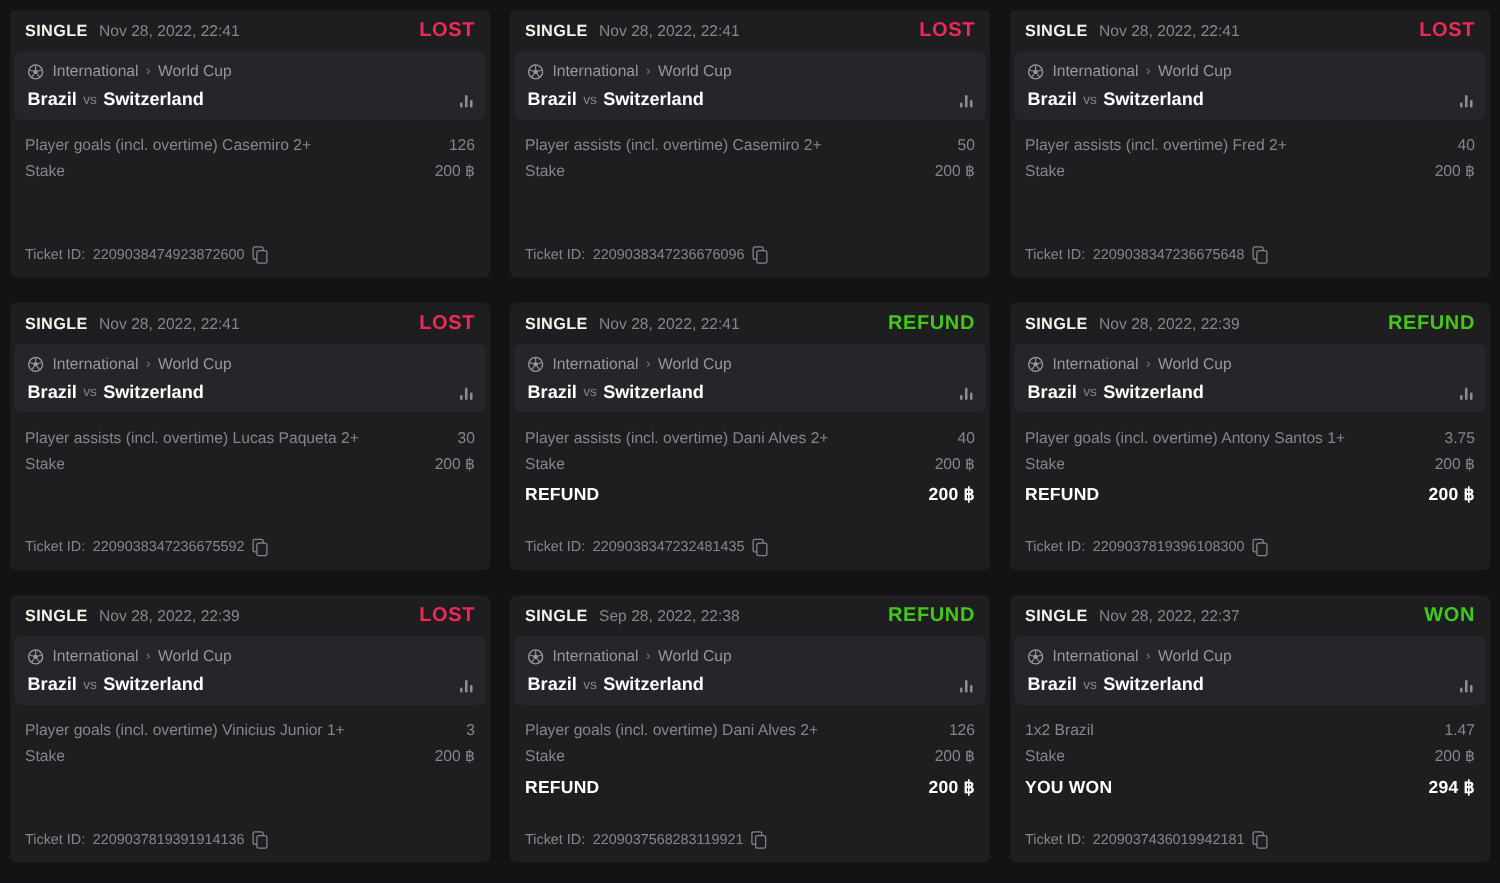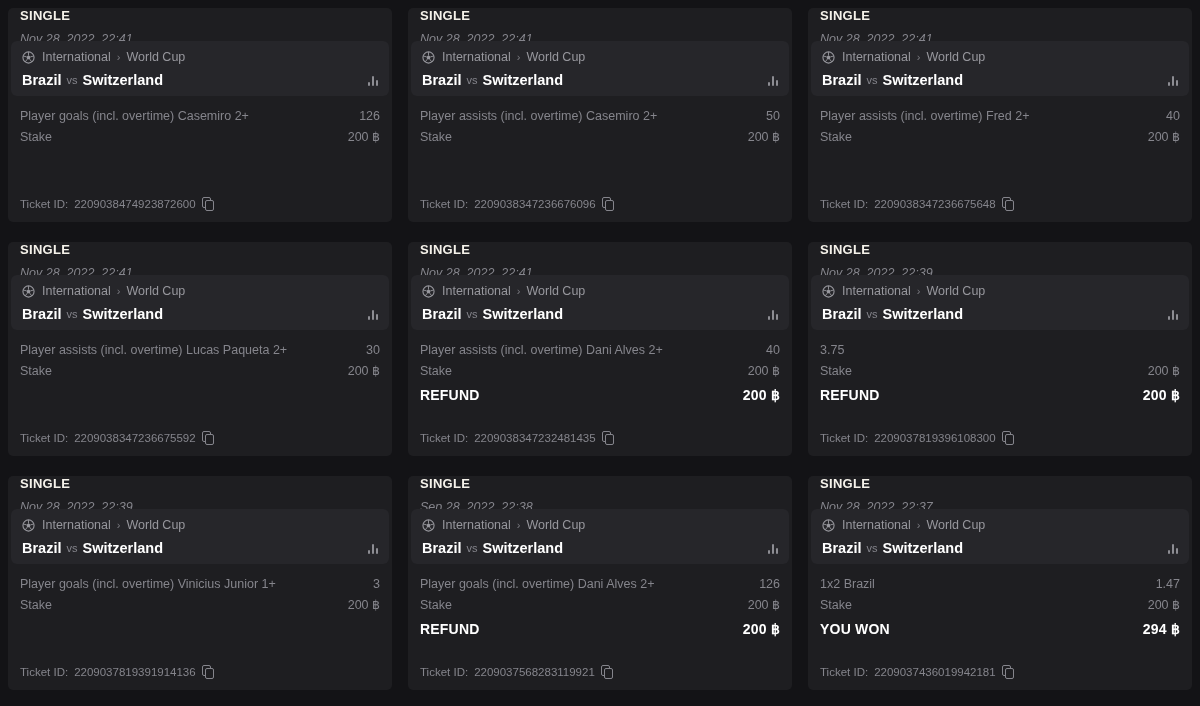--- a/index.html
+++ b/index.html
@@ -1,21 +1,21 @@
 <!DOCTYPE html>
 <html><head>
 <meta charset="utf-8">
 <style>
   html,body{margin:0;padding:0;background:#131316;font-family:"Liberation Sans",sans-serif;}
   .page{width:1200px;height:706px;background:#131316;box-sizing:border-box;padding:8px 8px 16px 8px;overflow:hidden;}
   .grid{display:grid;grid-template-columns:repeat(3,1fr);grid-auto-rows:214px;gap:20px 16px;}
   .card{background:#1e1e21;border-radius:5px;padding:0 12px 12px 12px;box-sizing:border-box;display:flex;flex-direction:column;position:relative;}
-  .card-head{display:flex;height:33px;gap:9px;flex-direction:column;}
+  .card-head{display:flex;align-items:center;height:33px;gap:9px;}
   .type{color:#f5f2ea;font-weight:700;font-size:13px;letter-spacing:.3px;}
-  .date{color:#85858c;font-size:12.5px;font-style:italic;}
+  .date{color:#85858c;font-size:12.5px;}
   .status{margin-left:auto;font-weight:700;font-size:16px;letter-spacing:.5px;}
   .event{background:#26262a;border-radius:6px;margin:0 -9px;padding:9px 11px 8px 11px;text-align:right;}
   .league-row{display:flex;align-items:center;gap:7px;color:#97979d;font-size:12.5px;}
   .league-sep{color:#7a7a80;font-size:11px;margin:0 -1px;}
   .teams-row{display:flex;align-items:center;gap:5px;margin-top:8px;}
   .team{color:#fff;font-weight:700;font-size:14.5px;}
   .vs{color:#85858c;font-size:11px;}
   .stats-icon{margin-left:auto;display:flex;align-items:flex-end;gap:2px;height:11px;}
   .stats-icon i{display:block;width:2px;background:#8d8d93;border-radius:1px;}
   .stats-icon i.b1{height:4px;} .stats-icon i.b2{height:10px;} .stats-icon i.b3{height:6px;}
@@ -304,20 +304,21 @@
         <span class="team">Switzerland</span>
         <span class="stats-icon">
               <i class="b1"></i>
               <i class="b2"></i>
               <i class="b3"></i>
             </span>
       </div>
     </section>
     <div class="rows">
       <div class="row">
+        <span class="lbl">Player goals (incl. overtime) Antony Santos 1+</span>
         <span class="val">3.75</span>
       </div>
       <div class="row">
         <span class="lbl">Stake</span>
         <span class="val">200 ฿</span>
       </div>
       <div class="row row--result">
         <span class="lbl">REFUND</span>
         <span class="val">200 ฿</span>
       </div>

